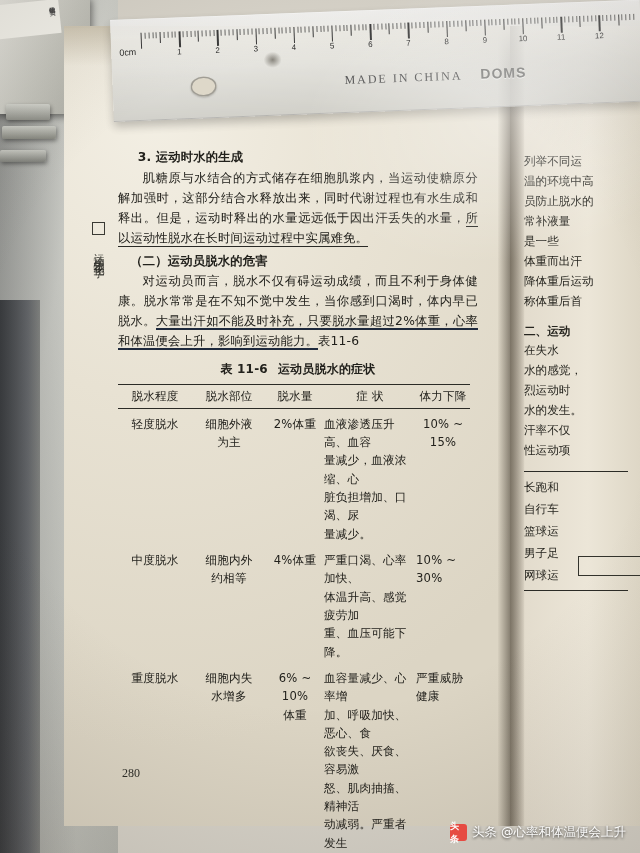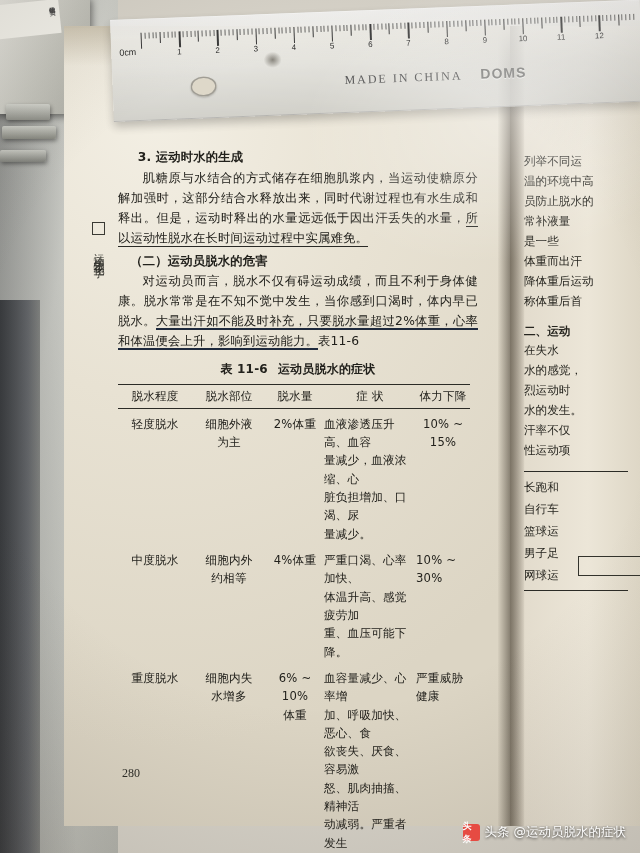--- a/index.html
+++ b/index.html
@@ -547,17 +547,17 @@
       <div class="ruler-num" style="left: 412px;">10</div>
       <div class="ruler-num" style="left: 450.2px;">11</div>
       <div class="ruler-num" style="left: 488.4px;">12</div>
     </div>
 
   <div class="glare"></div>
   <div class="vignette"></div>
 
   <div class="watermark">
     <span class="wm-logo">头条</span>
-    <span>头条 @运动员脱水的症状</span>
+    <span>头条 @心率和体温便会上升</span>
   </div>
   <div class="rbox"></div>
 
 </div>
 
 </body></html>

